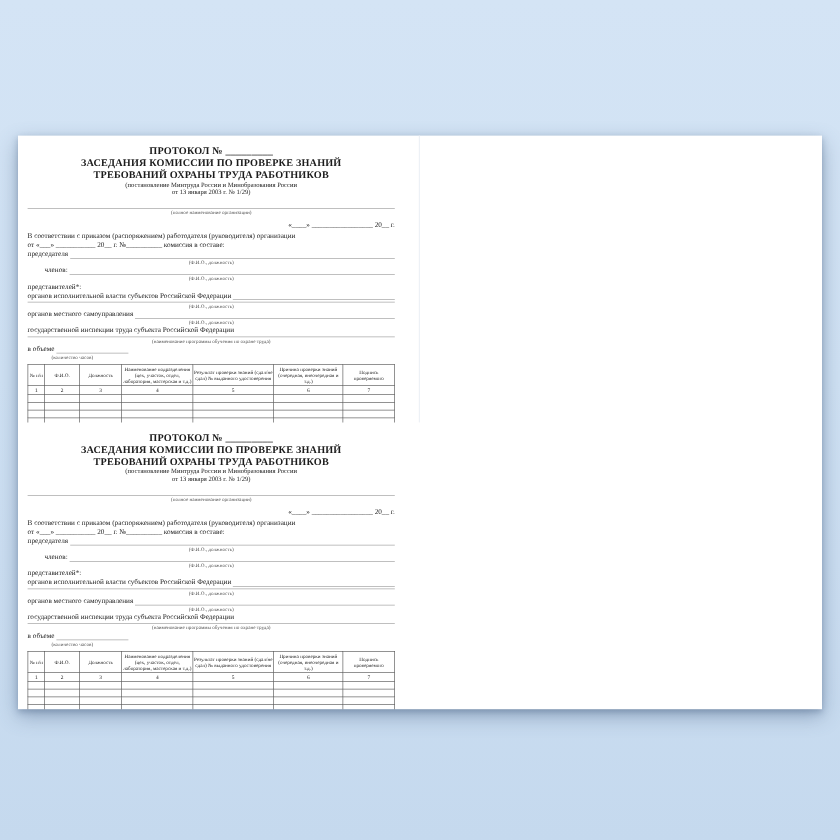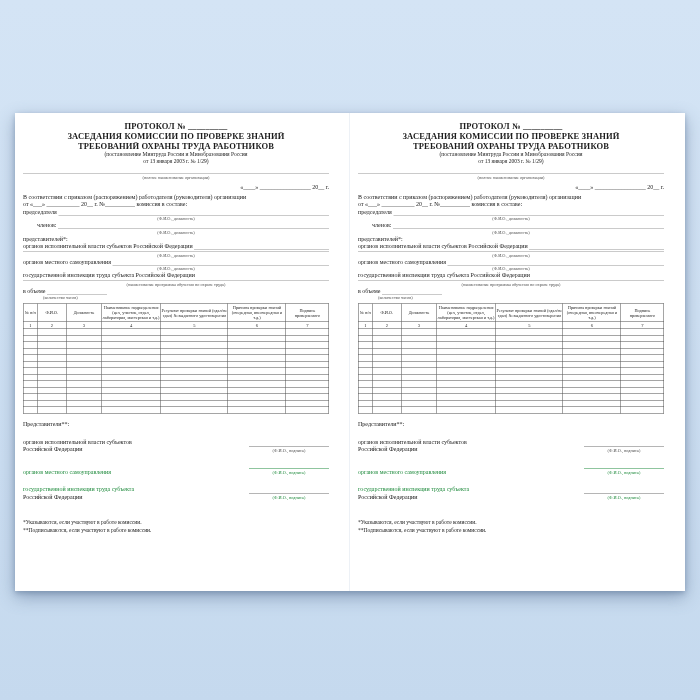--- a/index.html
+++ b/index.html
@@ -9,20 +9,21 @@
     background: linear-gradient(180deg, #d4e4f5 0%, var(--bg) 45%, #c5d9ee 100%);
     font-family: "Liberation Serif", "DejaVu Serif", serif;
     color: var(--ink);
     position: relative;
   }
   .sheet {
     position:absolute; left:15px; top:113px; width:670px; height:478px;
     background:#fff;
     box-shadow: 0 6px 16px rgba(70,95,130,.45), 0 2px 5px rgba(70,95,130,.35);
     display:flex;
+    flex-direction:column;
   }
   .page-slot { width:335px; height:478px; overflow:hidden; }
   .page-slot:first-child { border-right:1px solid #edf1f6; }
   .page {
     width:670px; height:956px;
     transform:scale(.5); transform-origin:0 0;
     padding:16px 42px 0 16px;
     color:var(--ink);
   }
   .title { text-align:center; margin-bottom:6px; }

